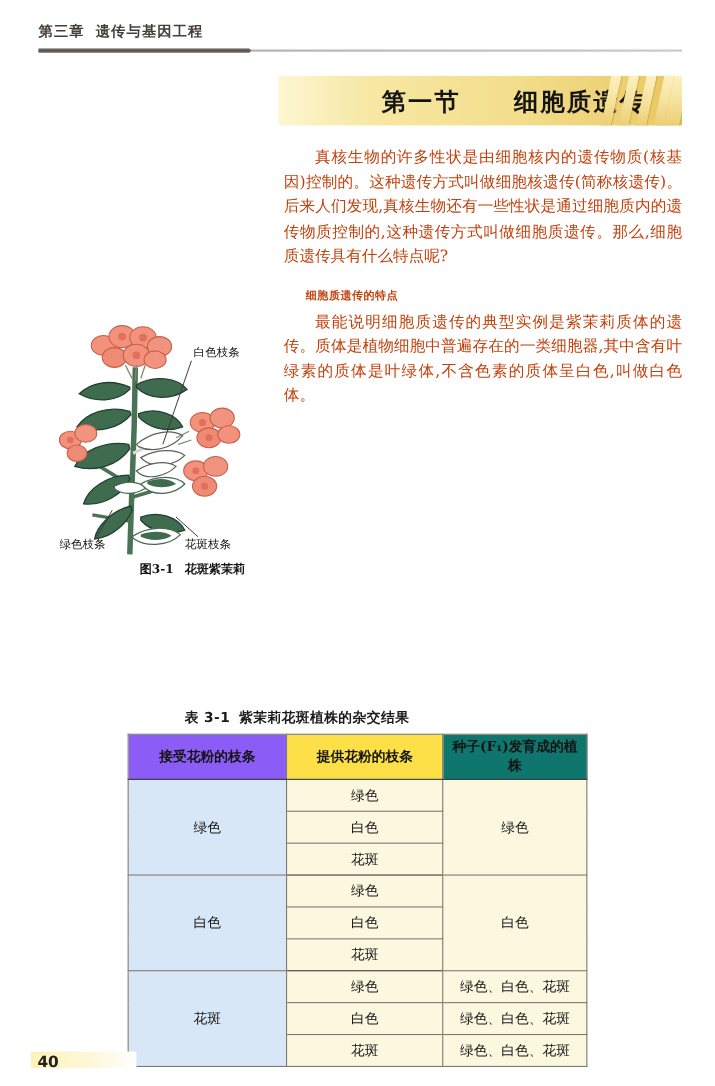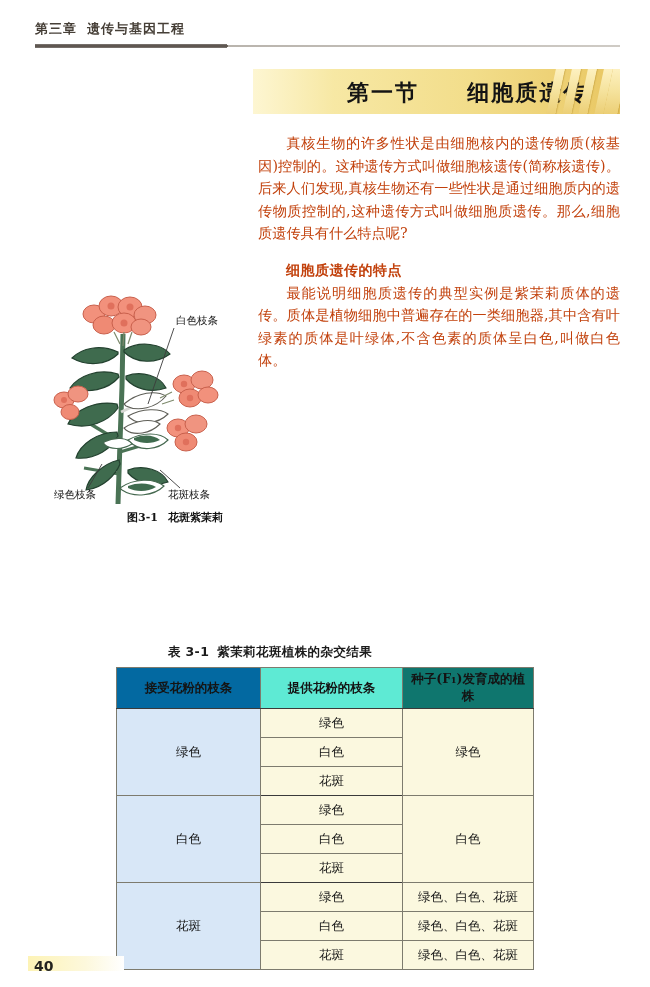--- a/index.html
+++ b/index.html
@@ -59,21 +59,21 @@
   
   .textcol{
     position:absolute;left:258px;top:132px;width:362px;
     font-family:"DejaVu Serif","Liberation Serif",serif;
     font-size:14.2px;line-height:22.6px;
     text-align:justify;text-justify:inter-ideograph;
     color:#c2410c;
   }
   .textcol p{margin:0 0 0 0;text-indent:2em;}
   .subhead{
-    font-weight:bold;font-size:14px;text-indent:2em;
+    font-weight:bold;font-size:10px;text-indent:2em;
     margin-top:14px !important;margin-bottom:0 !important;
     letter-spacing:.5px;
   }
 
   
   .figure{
     position:absolute;left:44px;top:292px;width:205px;height:250px;
   }
   .figure svg{display:block;}
   .fig-label{
@@ -107,22 +107,22 @@
   }
   table.cross th,table.cross td{
     border:1px solid #7d7b6e;
     text-align:center;vertical-align:middle;
     padding:3px 2px;height:22px;
   }
   table.cross thead th{
     height:24px;font-weight:bold;font-size:12.5px;
     border-bottom:1.4px solid #3a3a3a;
   }
-  th.col-recv{background:#0369a1;width:152px;}
-  th.col-give{background:#5eead4;width:150px;}
+  th.col-recv{background:#8b5cf6;width:152px;}
+  th.col-give{background:#fde047;width:150px;}
   th.col-seed{background:#0f766e;width:136px;}
   td.recv{background:#d8e7f7;font-size:12.5px;border-right:1.3px solid #3a3a3a;}
   td.give{background:#fbf8df;}
   td.seed{background:#fbf8df;border-left:1.3px solid #7d7b6e;}
   tr.group-end td{border-bottom:1.3px solid #3a3a3a;}
 
   
   .folio{
     position:absolute;left:34px;top:958px;
     font-family:"DejaVu Sans","Liberation Sans",sans-serif;

